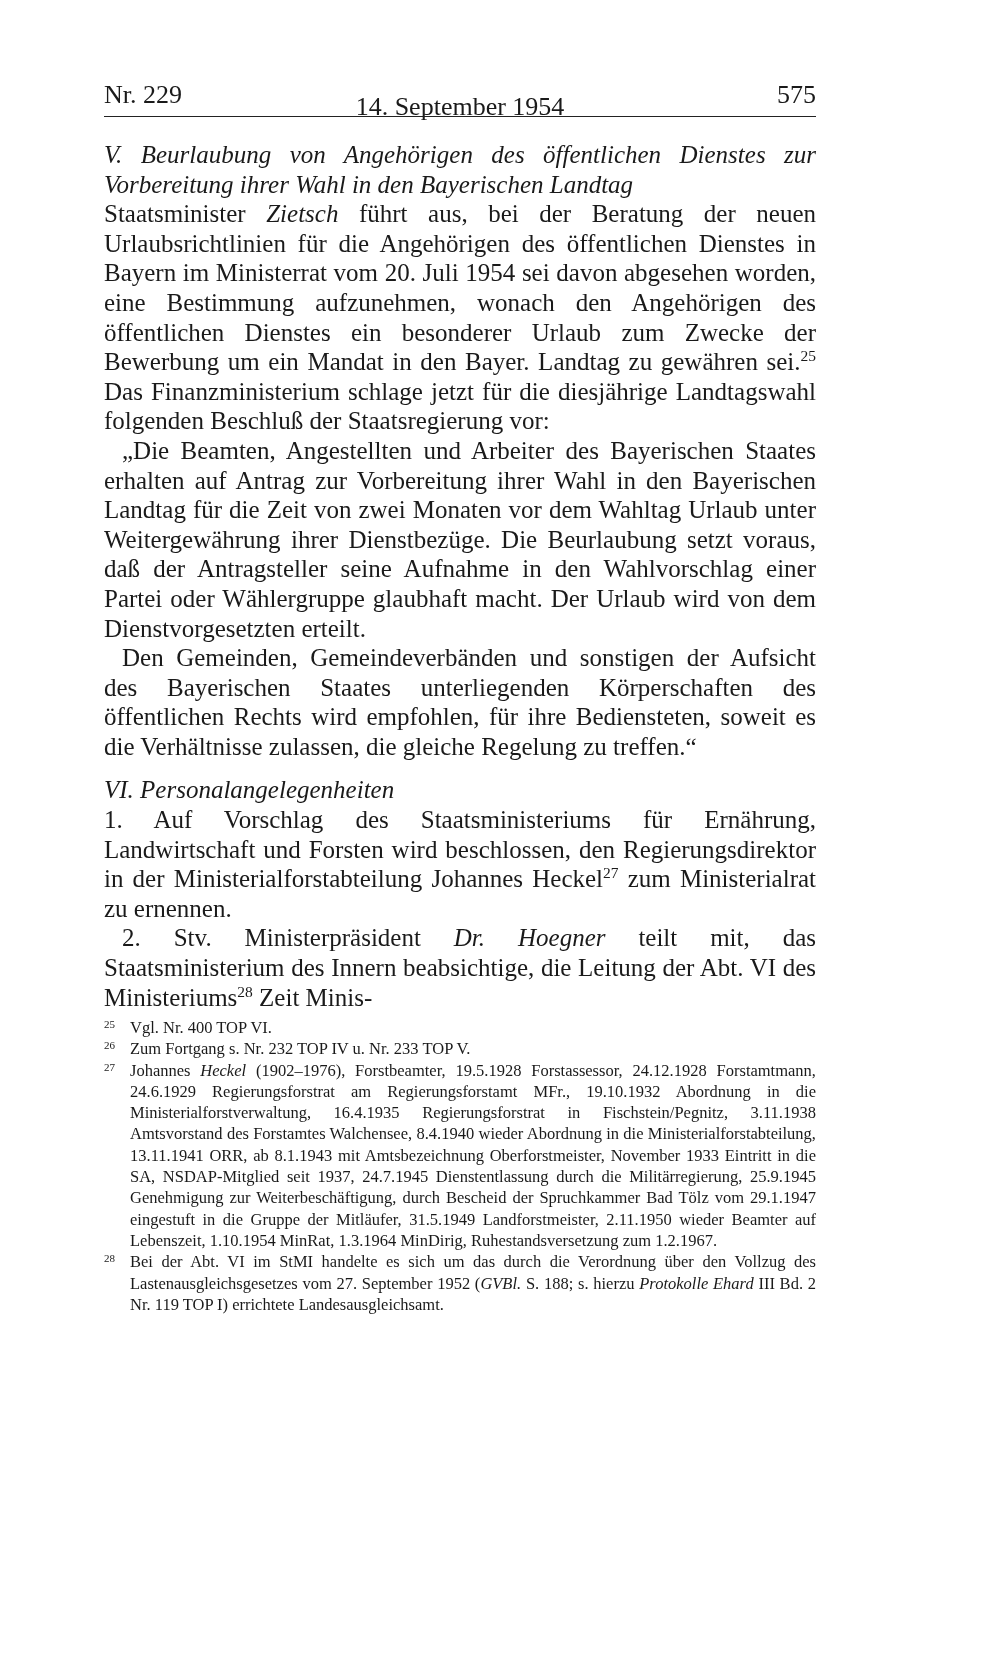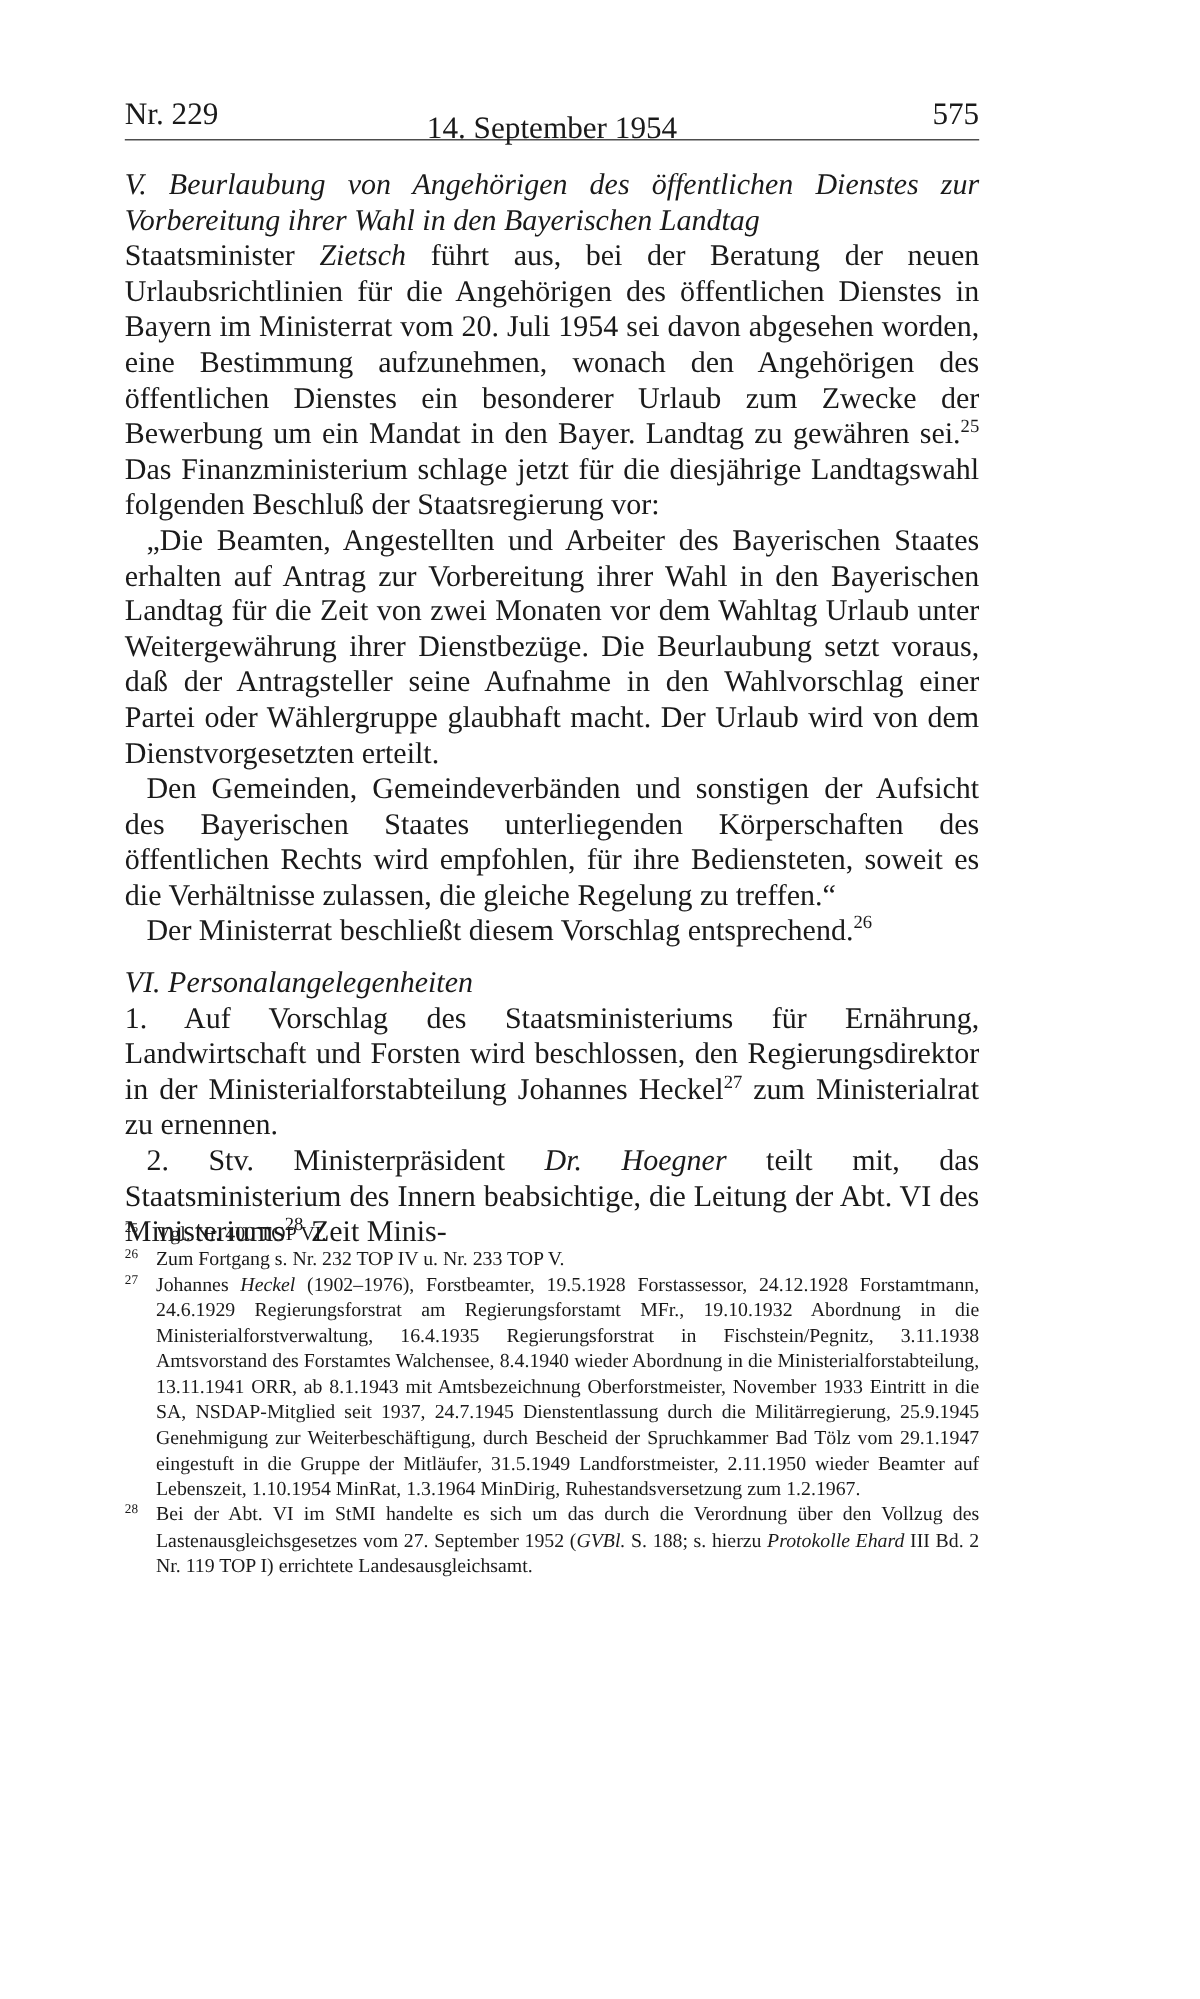--- a/index.html
+++ b/index.html
@@ -30,21 +30,20 @@
   <span class="left">Nr. 229</span>
   <span class="center">14. September 1954</span>
   <span class="right">575</span>
 </div>
 
 <div class="body">
   <p class="heading">V. Beurlaubung von Angehörigen des öffentlichen Dienstes zur Vorbereitung ihrer Wahl in den Bayerischen Landtag</p>
   <p><span>Staatsminister </span><em>Zietsch</em><span> führt aus, bei der Beratung der neuen Urlaubsrichtlinien für die Angehörigen des öffentlichen Dienstes in Bayern im Ministerrat vom 20. Juli 1954 sei davon abgesehen worden, eine Bestimmung aufzunehmen, wonach den Angehörigen des öffentlichen Dienstes ein besonderer Urlaub zum Zwecke der Bewerbung um ein Mandat in den Bayer. Landtag zu gewähren sei.</span><sup>25</sup><span> Das Finanzministerium schlage jetzt für die diesjährige Landtagswahl folgenden Beschluß der Staatsregierung vor:</span></p>
   <p class="indent">„Die Beamten, Angestellten und Arbeiter des Bayerischen Staates erhalten auf Antrag zur Vorbereitung ihrer Wahl in den Bayerischen Landtag für die Zeit von zwei Monaten vor dem Wahltag Urlaub unter Weitergewährung ihrer Dienstbezüge. Die Beurlaubung setzt voraus, daß der Antragsteller seine Aufnahme in den Wahlvorschlag einer Partei oder Wählergruppe glaubhaft macht. Der Urlaub wird von dem Dienstvorgesetzten erteilt.</p>
   <p class="indent">Den Gemeinden, Gemeindeverbänden und sonstigen der Aufsicht des Bayerischen Staates unterliegenden Körperschaften des öffentlichen Rechts wird empfohlen, für ihre Bediensteten, soweit es die Verhältnisse zulassen, die gleiche Regelung zu treffen.“</p>
-  <p class="indent"><span>Der Ministerrat beschließt diesem Vorschlag entsprechend.</span><sup>26</sup></p>
   <div class="gap"></div>
   <p class="heading">VI. Personalangelegenheiten</p>
   <p><span>1. Auf Vorschlag des Staatsministeriums für Ernährung, Landwirtschaft und Forsten wird beschlossen, den Regierungsdirektor in der Ministerialforstabteilung Johannes Heckel</span><sup>27</sup><span> zum Ministerialrat zu ernennen.</span></p>
   <p class="indent"><span>2. Stv. Ministerpräsident </span><em>Dr. Hoegner</em><span> teilt mit, das Staatsministerium des Innern beabsichtige, die Leitung der Abt. VI des Ministeriums</span><sup>28</sup><span> Zeit Minis-</span></p>
 </div>
 
 <div class="footnotes">
   <p class="fn"><span class="num">25</span><span>Vgl. Nr. 400 TOP VI.</span></p>
   <p class="fn"><span class="num">26</span><span>Zum Fortgang s. Nr. 232 TOP IV u. Nr. 233 TOP V.</span></p>
   <p class="fn"><span class="num">27</span><span>Johannes </span><em>Heckel</em><span> (1902–1976), Forstbeamter, 19.5.1928 Forstassessor, 24.12.1928 Forstamtmann, 24.6.1929 Regierungsforstrat am Regierungsforstamt MFr., 19.10.1932 Abordnung in die Ministerialforstverwaltung, 16.4.1935 Regierungsforstrat in Fischstein/Pegnitz, 3.11.1938 Amtsvorstand des Forstamtes Walchensee, 8.4.1940 wieder Abordnung in die Ministerialforstabteilung, 13.11.1941 ORR, ab 8.1.1943 mit Amtsbezeichnung Oberforstmeister, November 1933 Eintritt in die SA, NSDAP-Mitglied seit 1937, 24.7.1945 Dienstentlassung durch die Militärregierung, 25.9.1945 Genehmigung zur Weiterbeschäftigung, durch Bescheid der Spruchkammer Bad Tölz vom 29.1.1947 eingestuft in die Gruppe der Mitläufer, 31.5.1949 Landforstmeister, 2.11.1950 wieder Beamter auf Lebenszeit, 1.10.1954 MinRat, 1.3.1964 MinDirig, Ruhestandsversetzung zum 1.2.1967.</span></p>

